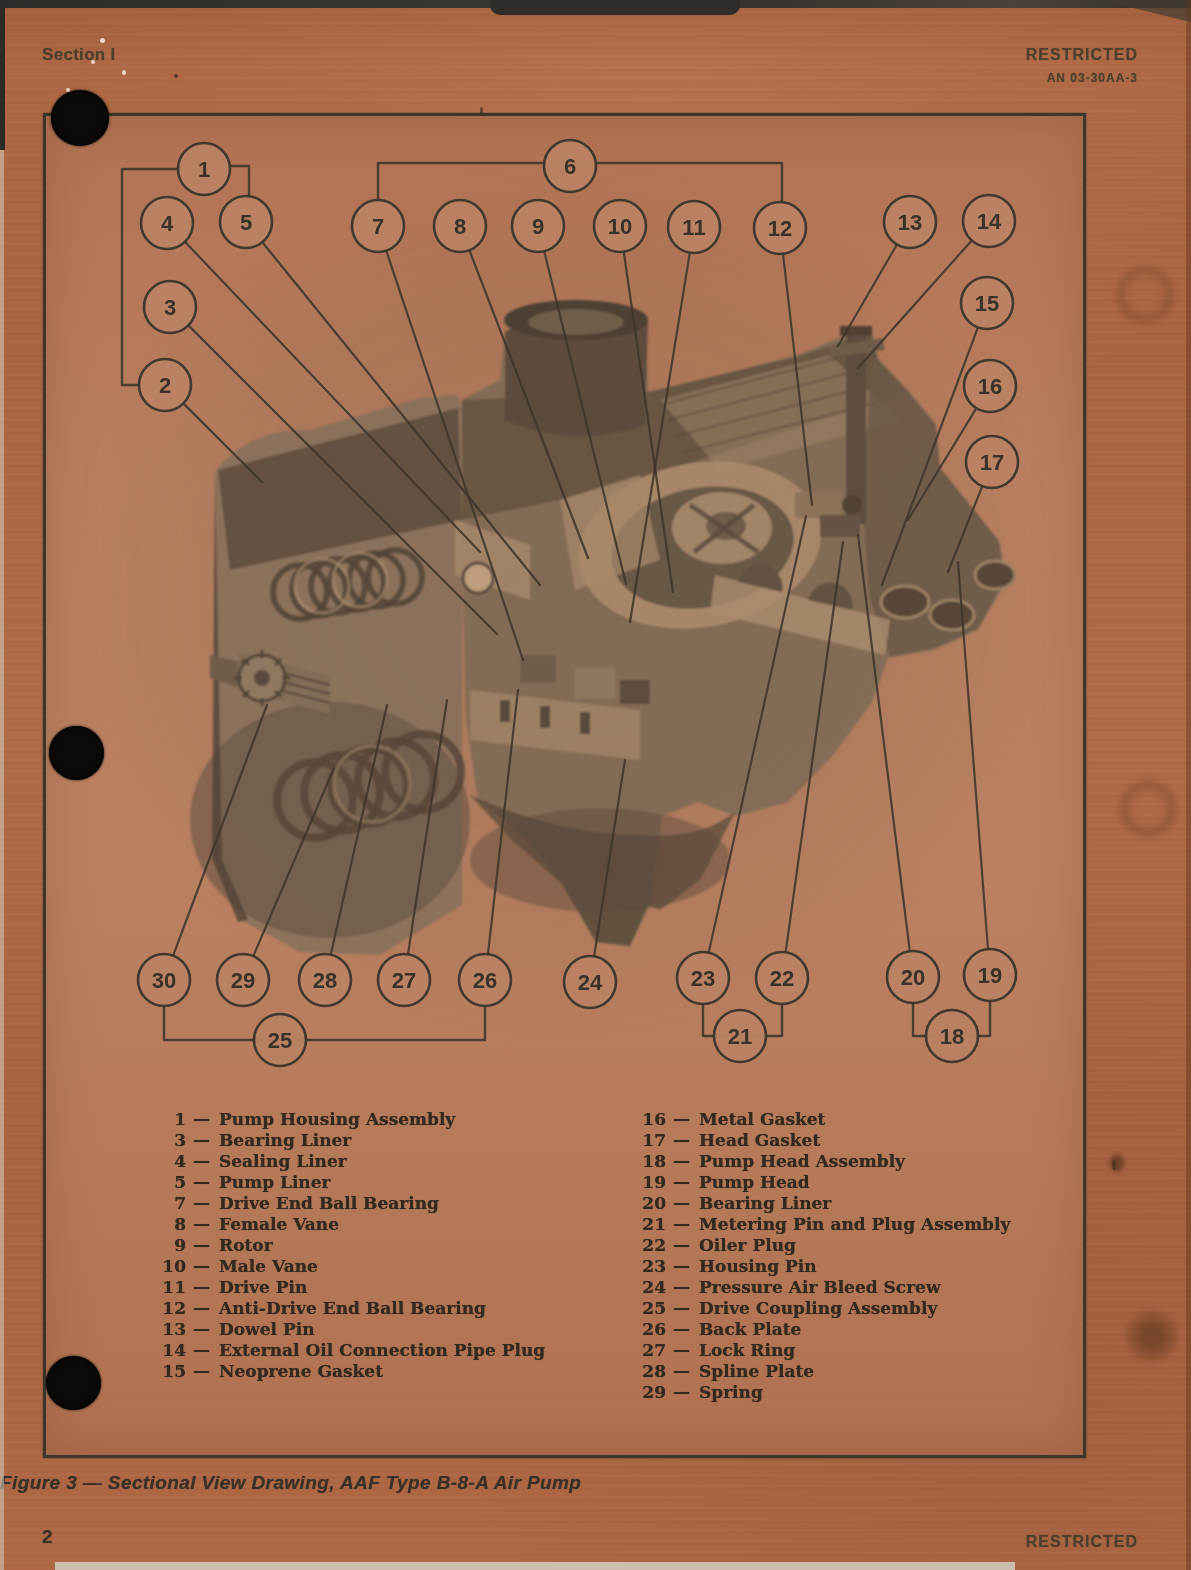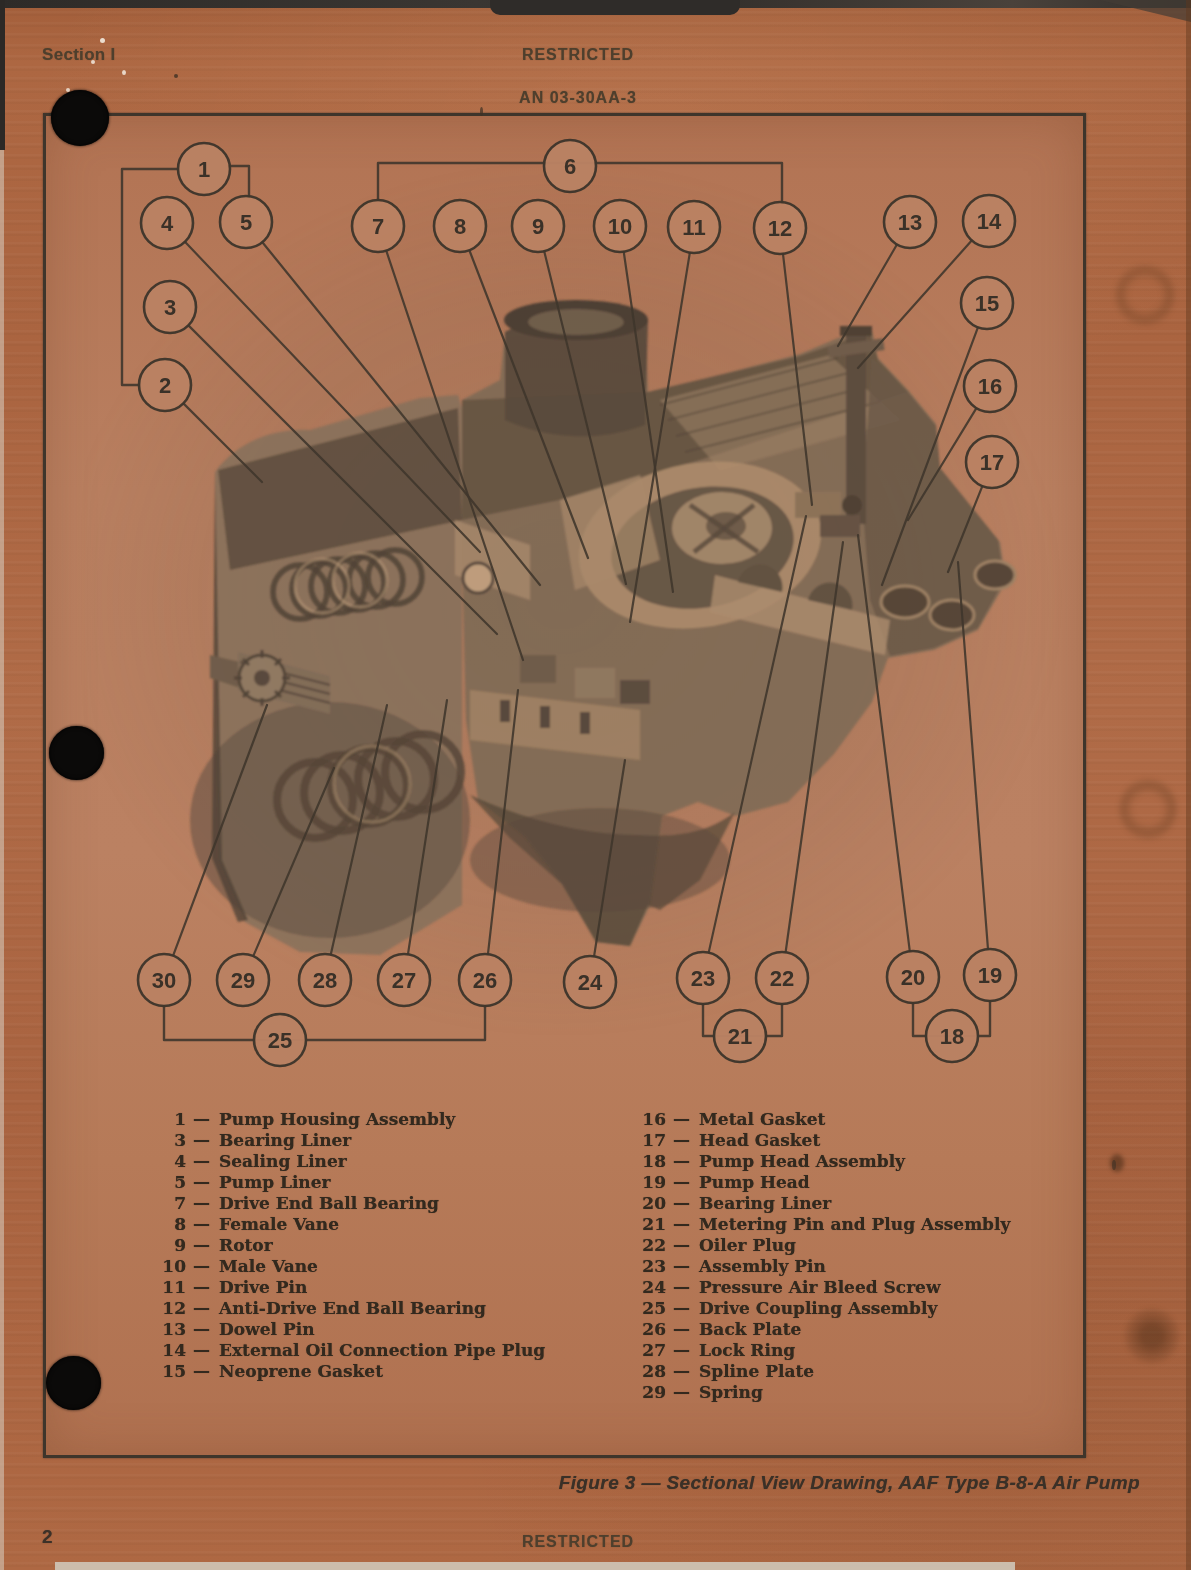--- a/index.html
+++ b/index.html
@@ -11,21 +11,21 @@
   
   .paper-texture{
     position:absolute;inset:0;z-index:1;pointer-events:none;
     background:
       repeating-linear-gradient(180deg, rgba(255,255,255,.028) 0 2px, rgba(0,0,0,.022) 3px 5px, rgba(255,255,255,0) 5px 11px),
       radial-gradient(ellipse 900px 500px at 55% 8%, rgba(255,205,160,.10), rgba(0,0,0,0) 70%),
       radial-gradient(ellipse 800px 700px at 85% 90%, rgba(80,40,15,.10), rgba(0,0,0,0) 70%);
   }
   .hdr-text{position:absolute;color:#4e3f2d;font-weight:bold;letter-spacing:1px;
     text-shadow:0 0 1px rgba(78,63,45,.6);z-index:4;}
-  .center-band{left:18px;width:1120px;text-align:center;}
+  .center-band{left:18px;width:1120px;text-align:right;}
   .figure-box{
     position:absolute;left:43px;top:113px;width:1037px;height:1339px;z-index:2;
     border:3px solid #3e352b;
     background:linear-gradient(180deg,#b27353 0%,#b97f60 28%,#bb8162 55%,#b67a58 78%,#b07150 100%);
     box-shadow:inset 0 0 50px rgba(110,62,34,.28), 0 0 2px rgba(62,53,43,.7);
   }
   .photo-wash{
     position:absolute;left:88px;top:150px;width:985px;height:935px;z-index:2;pointer-events:none;
     background:radial-gradient(ellipse 60% 55% at 48% 48%, rgba(104,84,66,.20), rgba(104,84,66,.10) 60%, rgba(104,84,66,0) 85%);
     filter:blur(6px);
@@ -36,29 +36,29 @@
     font-family:"DejaVu Serif",serif;font-weight:bold;font-size:17px;
     text-shadow:0 0 .7px rgba(51,41,30,.75);}
   .parts-col .row{height:21px;line-height:21px;white-space:nowrap;}
   .parts-col .num{display:inline-block;text-align:right;}
   .parts-col .sep{display:inline-block;margin:0 9px 0 7px;}
   #parts-left{left:158px;top:1109px;}
   #parts-left .num{width:28px;}
   #parts-right{left:636px;top:1109px;}
   #parts-right .num{width:30px;}
   .caption{
-    position:absolute;left:0;top:1472px;width:1140px;text-align:right;z-index:4;
+    position:absolute;left:0;top:1472px;width:1140px;text-align:left;z-index:4;
     color:#3a3027;font-weight:bold;font-style:italic;font-size:19px;letter-spacing:.4px;
     text-shadow:0 0 .8px rgba(58,48,39,.7);
   }
   .page-num{position:absolute;left:42px;top:1526px;z-index:4;color:#3c3128;
     font-weight:bold;font-size:19px;text-shadow:0 0 1px rgba(60,49,40,.6);}
   .footer-restricted{top:1533px;font-size:16px;}
   .hdr-restricted{top:46px;font-size:16px;}
-  .hdr-an{top:89px;font-size:16px;}
+  .hdr-an{top:71px;font-size:12px;}
   .hdr-section{left:42px;top:45px;font-size:17px;letter-spacing:.3px;}
   
   .hole{position:absolute;background:#0b0a09;border-radius:50%;z-index:6;
     box-shadow:0 0 3px rgba(10,9,8,.9), inset 0 0 4px #000;}
   .stain{position:absolute;border-radius:50%;z-index:5;pointer-events:none;filter:blur(2px);}
   .edge{position:absolute;z-index:7;pointer-events:none;}
   .speck{position:absolute;border-radius:50%;z-index:6;pointer-events:none;}
 </style>
 </head>
 <body>
@@ -297,21 +297,21 @@
     <div class="row"><span class="num">15</span><span class="sep">—</span><span class="name">Neoprene Gasket</span></div>
   </div>
 <div id="parts-right" class="parts-col">
     <div class="row"><span class="num">16</span><span class="sep">—</span><span class="name">Metal Gasket</span></div>
     <div class="row"><span class="num">17</span><span class="sep">—</span><span class="name">Head Gasket</span></div>
     <div class="row"><span class="num">18</span><span class="sep">—</span><span class="name">Pump Head Assembly</span></div>
     <div class="row"><span class="num">19</span><span class="sep">—</span><span class="name">Pump Head</span></div>
     <div class="row"><span class="num">20</span><span class="sep">—</span><span class="name">Bearing Liner</span></div>
     <div class="row"><span class="num">21</span><span class="sep">—</span><span class="name">Metering Pin and Plug Assembly</span></div>
     <div class="row"><span class="num">22</span><span class="sep">—</span><span class="name">Oiler Plug</span></div>
-    <div class="row"><span class="num">23</span><span class="sep">—</span><span class="name">Assembly Pin</span></div>
+    <div class="row"><span class="num">23</span><span class="sep">—</span><span class="name">Housing Pin</span></div>
     <div class="row"><span class="num">24</span><span class="sep">—</span><span class="name">Pressure Air Bleed Screw</span></div>
     <div class="row"><span class="num">25</span><span class="sep">—</span><span class="name">Drive Coupling Assembly</span></div>
     <div class="row"><span class="num">26</span><span class="sep">—</span><span class="name">Back Plate</span></div>
     <div class="row"><span class="num">27</span><span class="sep">—</span><span class="name">Lock Ring</span></div>
     <div class="row"><span class="num">28</span><span class="sep">—</span><span class="name">Spline Plate</span></div>
     <div class="row"><span class="num">29</span><span class="sep">—</span><span class="name">Spring</span></div>
   </div>
 
 <div class="caption">Figure 3 — Sectional View Drawing, AAF Type B-8-A Air Pump</div>
 <div class="page-num">2</div>

